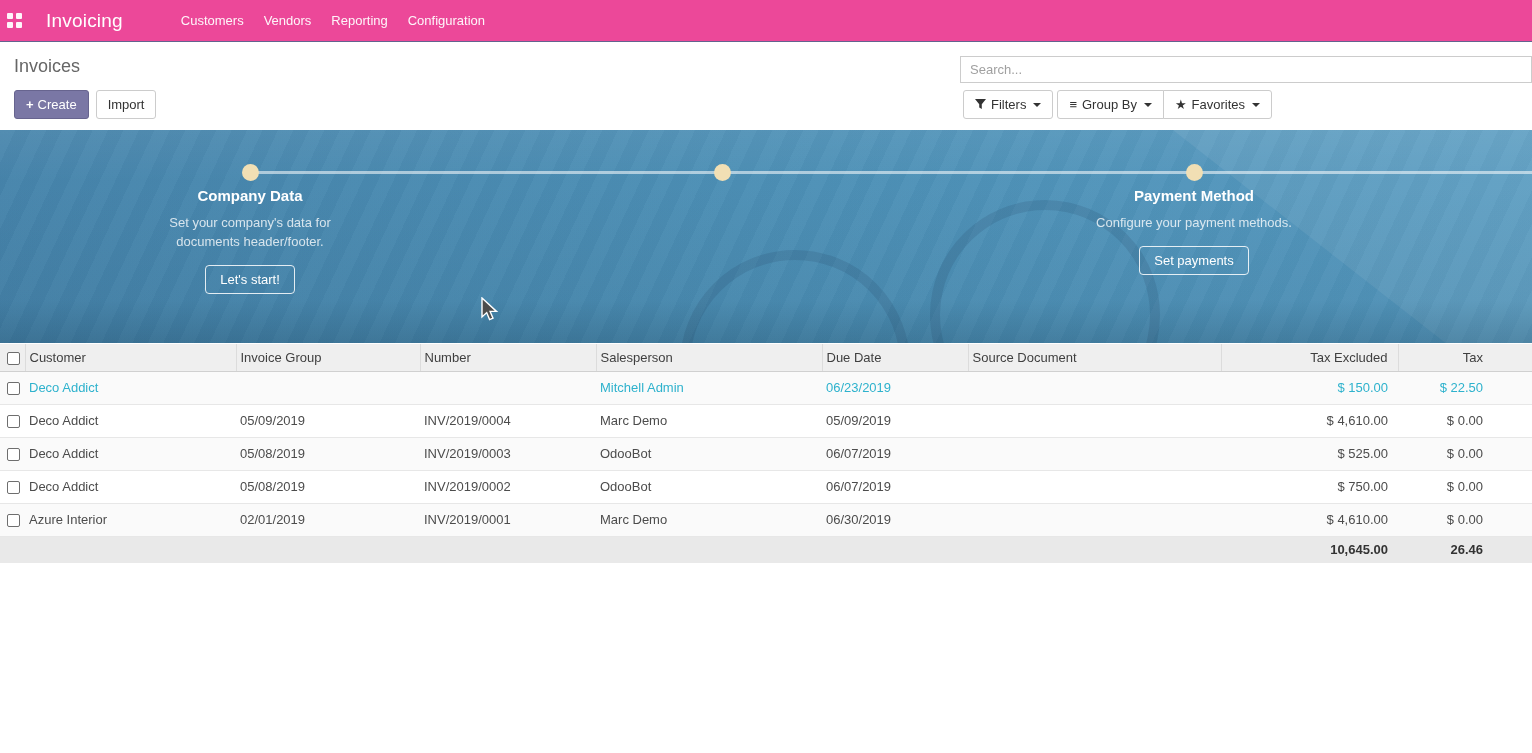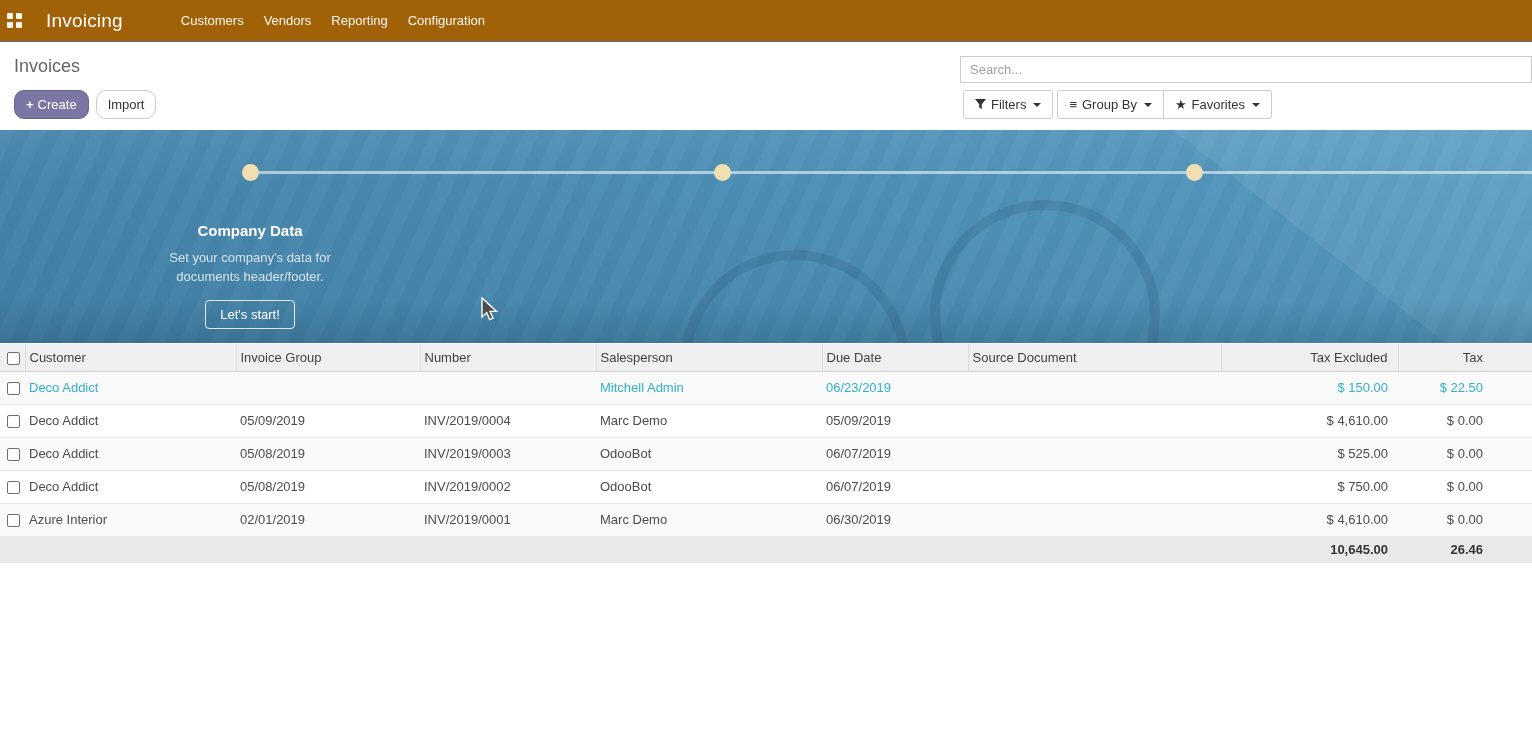--- a/index.html
+++ b/index.html
@@ -6,35 +6,35 @@
   html,body { width:1532px; height:753px; }
   body {
     font-family: "Liberation Sans", sans-serif;
     background:#fff; position:relative; overflow:hidden;
     color:#4c4c4c;
   }
 
   
   .navbar {
     position:absolute; top:0; left:0; width:1532px; height:42px;
-    background:#a16207; border-bottom:1px solid #64628f;
+    background:#ec4899; border-bottom:1px solid #64628f;
     display:flex; align-items:center;
   }
   .apps-icon { width:16px; height:16px; margin-left:7px; display:grid;
     grid-template-columns:6px 6px; grid-template-rows:6px 6px; gap:3px; cursor:pointer;}
   .apps-icon span { background:rgba(255,255,255,.95); border-radius:1px; }
   .brand { color:#fff; font-size:19px; margin-left:23px; letter-spacing:.2px; cursor:pointer;}
   .nav-menu { display:flex; margin-left:48px; height:42px; align-items:center; }
   .nav-item { color:rgba(255,255,255,.95); font-size:13px; padding:0 10px; height:42px;
     display:flex; align-items:center; cursor:pointer; }
 
   
   .page-title { position:absolute; left:14px; top:56px; font-size:18px; color:#666; }
   .btn-row { position:absolute; left:14px; top:90px; display:flex; gap:7px; }
-  .btn { font-size:13px; padding:6px 11px; border-radius:10px; border:1px solid #ccc;
+  .btn { font-size:13px; padding:6px 11px; border-radius:3px; border:1px solid #ccc;
     background:#fff; color:#333; cursor:pointer; font-family:inherit; }
   .btn-primary { background:#7a77a5; border-color:#67648f; color:#fff; }
   .btn-primary .plus { font-weight:bold; margin-right:4px; }
 
   .search-input { position:absolute; left:960px; top:56px; width:572px; height:27px;
     border:1px solid #ccc; padding:0 9px; font-size:13px; color:#333; outline:none;
     font-family:inherit; }
   .search-input::placeholder { color:#a0a0a0; }
 
   .filter-row { position:absolute; left:963px; top:90px; display:flex; }
@@ -151,24 +151,29 @@
 
 <div class="banner">
   <div class="lens lens1"></div>
   <div class="lens lens2"></div>
   <div class="glint"></div>
   <div class="timeline"></div>
   <div class="dot" style="left:242px;"></div>
   <div class="dot" style="left:714px;"></div>
   <div class="dot" style="left:1186px;"></div>
 
-  <div class="step" style="left:90px;margin-top:35px;">
+  <div class="step" style="left:90px;">
     <div class="step-title">Company Data</div>
     <div class="step-desc">Set your company's data for documents header/footer.</div>
     <button class="step-btn">Let's start!</button>
+  </div>
+  <div class="step" style="left:1034px;">
+    <div class="step-title">Payment Method</div>
+    <div class="step-desc">Configure your payment methods.</div>
+    <button class="step-btn">Set payments</button>
   </div>
 </div>
 
 <table class="list-table">
   <colgroup>
     <col style="width:25px">
       <col style="width:211px">
       <col style="width:184px">
     <col style="width:176px">
       <col style="width:226px">

